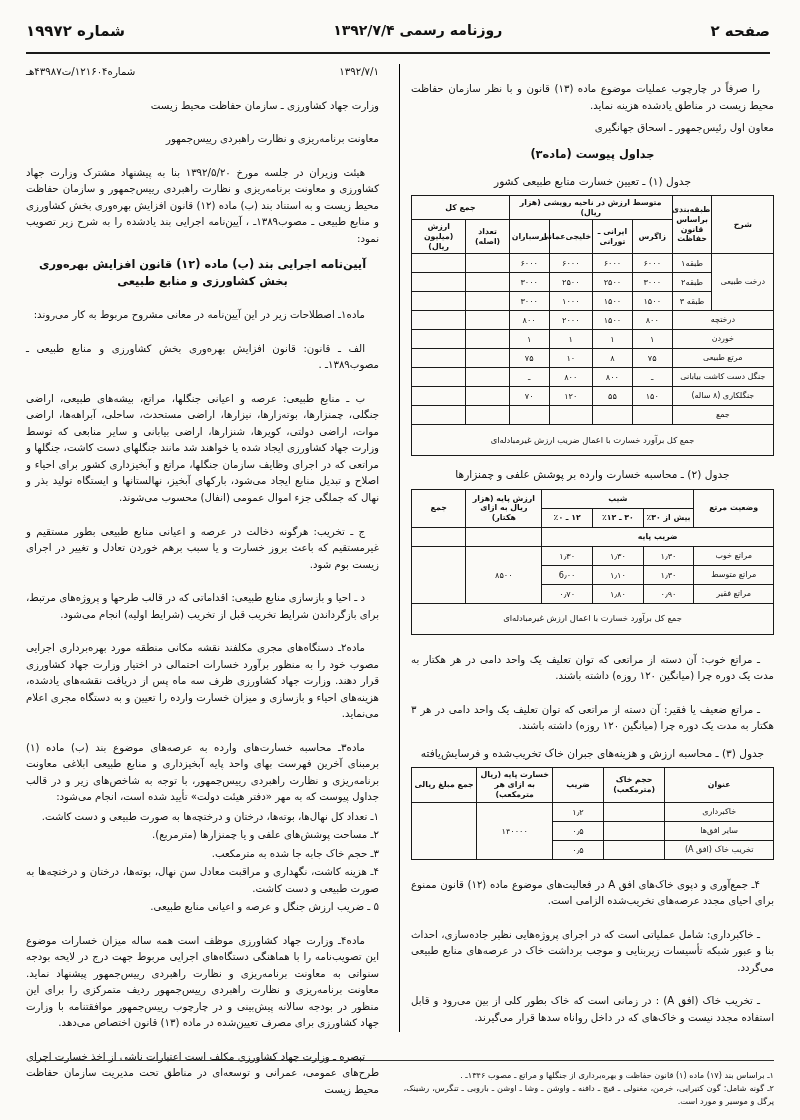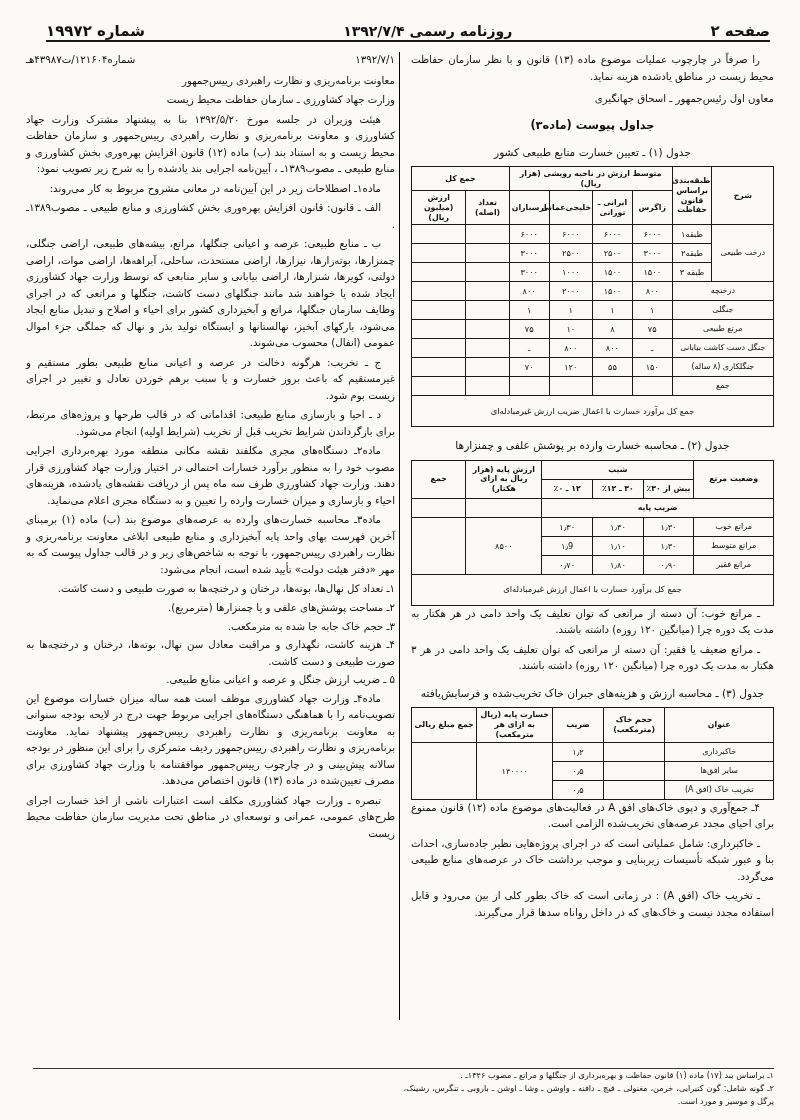--- a/index.html
+++ b/index.html
@@ -11,43 +11,43 @@
     position:relative;
     overflow:hidden;
   }
   .page{
     position:absolute;inset:0;
     padding:22px 26px 14px 26px;
     box-sizing:border-box;
   }
   
   .masthead{
-    display:flex;flex-direction:row-reverse;justify-content:space-between;align-items:center;
+    display:flex;flex-direction:row-reverse;justify-content:space-between;align-items:flex-start;
     border-bottom:2px solid #1a1a1a;
-    padding-bottom:0;
-    margin:0 4px 10px 20px;
+    padding-bottom:12px;
+    margin:0 4px 10px 0;
   }
   .masthead .cell{font-size:15px;font-weight:bold;letter-spacing:.2px;}
   .masthead .center{font-size:14px;font-weight:bold;}
   
   .body-wrap{
     display:flex;flex-direction:row;
     height:968px;
   }
   .col{
     width:50%;
     box-sizing:border-box;
     font-size:10.2px;
     line-height:1.62;
     text-align:justify;
   }
   .col.right{padding-left:11px;}
-  .col.left{padding-right:4px;border-right:1px solid #000;}
-  
-  p{margin:0 0 3px 0;text-indent:14px;}
+  .col.left{padding-right:20px;border-right:1px solid #000;}
+  
+  p{margin:17px 0 3px 0;text-indent:14px;}
   p.noind{text-indent:0;}
   .center{text-align:center;text-indent:0;}
   .sec-title{
     text-align:center;font-weight:bold;font-size:11.4px;
     margin:9px 0 6px 0;line-height:1.5;text-indent:0;
   }
   .tbl-title{
     text-align:center;font-weight:normal;font-size:10.6px;
     margin:10px 0 5px 0;text-indent:0;
   }
@@ -74,21 +74,21 @@
   }
   th{font-weight:bold;font-size:7.8px;}
   .t-head-tall{height:30px;}
   td.rowlab{font-size:8px;}
   td.spanrow{font-size:8.4px;height:26px;font-weight:normal;}
   
   .footnotes{
     position:absolute;
     bottom:12px;right:26px;left:33px;
     border-top:1px solid #333;
-    padding-top:0;
+    padding-top:8px;
     font-size:8.2px;
     line-height:1.5;
     text-align:justify;
   }
   .footnotes div{margin-bottom:1px;}
   .fn-col{width:50%;}
   .list-line{text-indent:0;margin:0 0 2px 0;}
 </style>
 </head>
 <body>
@@ -170,21 +170,21 @@
           <tr>
             <td class="rowlab" colspan="2">درختچه</td>
             <td>۸۰۰</td>
             <td>۱۵۰۰</td>
             <td>۲۰۰۰</td>
             <td>۸۰۰</td>
             <td></td>
             <td></td>
           </tr>
           <tr>
-            <td class="rowlab" colspan="2">جنگلی</td>
+            <td class="rowlab" colspan="2">خوردن</td>
             <td>۱</td>
             <td>۱</td>
             <td>۱</td>
             <td>۱</td>
             <td></td>
             <td></td>
           </tr>
           <tr>
             <td class="rowlab" colspan="2">مرتع طبیعی</td>
             <td>۷۵</td>
@@ -261,21 +261,21 @@
             <td>۱٫۳۰</td>
             <td>۱٫۳۰</td>
             <td>۱٫۳۰</td>
             <td rowspan="3">۸۵۰۰</td>
             <td rowspan="3"></td>
           </tr>
           <tr>
             <td class="rowlab">مراتع متوسط</td>
             <td>۱٫۳۰</td>
             <td>۱٫۱۰</td>
-            <td>۱٫9</td>
+            <td>6٫۰۰</td>
           </tr>
           <tr>
             <td class="rowlab">مراتع فقیر</td>
             <td>۰٫۹۰</td>
             <td>۱٫۸۰</td>
             <td>۰٫۷۰</td>
           </tr>
           <tr>
             <td class="spanrow" colspan="6">جمع کل برآورد خسارت با اعمال ارزش غیرمبادله‌ای</td>
           </tr>
@@ -327,24 +327,25 @@
       <p>۴ـ جمع‌آوری و دپوی خاک‌های افق A در فعالیت‌های موضوع ماده (۱۲) قانون ممنوع برای احیای مجدد عرصه‌های تخریب‌شده الزامی است.</p>
       <p>ـ خاکبرداری: شامل عملیاتی است که در اجرای پروژه‌هایی نظیر جاده‌سازی، احداث بنا و عبور شبکه تأسیسات زیربنایی و موجب برداشت خاک در عرصه‌های منابع طبیعی می‌گردد.</p>
       <p>ـ تخریب خاک (افق A) : در زمانی است که خاک بطور کلی از بین می‌رود و قابل استفاده مجدد نیست و خاک‌های که در داخل رواناه سدها قرار می‌گیرند.</p>
     </div>
 
     <div class="col left">
       <div class="docnum">
         <span>شماره۱۲۱۶۰۴/ت۴۳۹۸۷هـ</span>
         <span>۱۳۹۲/۷/۱</span>
       </div>
+      <p class="noind">وزارت جهاد کشاورزی ـ سازمان حفاظت محیط زیست</p>
       <p class="noind">معاونت برنامه‌ریزی و نظارت راهبردی رییس‌جمهور</p>
-      <p class="noind">وزارت جهاد کشاورزی ـ سازمان حفاظت محیط زیست</p>
       <p>هیئت وزیران در جلسه مورخ ۱۳۹۲/۵/۲۰ بنا به پیشنهاد مشترک وزارت جهاد کشاورزی و معاونت برنامه‌ریزی و نظارت راهبردی رییس‌جمهور و سازمان حفاظت محیط زیست و به استناد بند (ب) ماده (۱۲) قانون افزایش بهره‌وری بخش کشاورزی و منابع طبیعی ـ مصوب۱۳۸۹ـ ، آیین‌نامه اجرایی بند یادشده را به شرح زیر تصویب نمود:</p>
 
+      <div class="sec-title">آیین‌نامه اجرایی بند (ب) ماده (۱۲) قانون افزایش بهره‌وری بخش کشاورزی و منابع طبیعی</div>
 
       <p>ماده۱ـ اصطلاحات زیر در این آیین‌نامه در معانی مشروح مربوط به کار می‌روند:</p>
       <p>الف ـ قانون: قانون افزایش بهره‌وری بخش کشاورزی و منابع طبیعی ـ مصوب۱۳۸۹ـ .</p>
       <p>ب ـ منابع طبیعی: عرصه و اعیانی جنگلها، مراتع، بیشه‌های طبیعی، اراضی جنگلی، چمنزارها، بوته‌زارها، نیزارها، اراضی مستحدث، ساحلی، آبراهه‌ها، اراضی موات، اراضی دولتی، کویرها، شنزارها، اراضی بیابانی و سایر منابعی که توسط وزارت جهاد کشاورزی ایجاد شده یا خواهند شد مانند جنگلهای دست کاشت، جنگلها و مراتعی که در اجرای وظایف سازمان جنگلها، مراتع و آبخیزداری کشور برای احیاء و اصلاح و تبدیل منابع ایجاد می‌شود، بارکهای آبخیز، نهالستانها و ایستگاه تولید بذر و نهال که جملگی جزء اموال عمومی (انفال) محسوب می‌شوند.</p>
       <p>ج ـ تخریب: هرگونه دخالت در عرصه و اعیانی منابع طبیعی بطور مستقیم و غیرمستقیم که باعث بروز خسارت و یا سبب برهم خوردن تعادل و تغییر در اجرای زیست بوم شود.</p>
       <p>د ـ احیا و بازسازی منابع طبیعی: اقداماتی که در قالب طرحها و پروژه‌های مرتبط، برای بازگرداندن شرایط تخریب قبل از تخریب (شرایط اولیه) انجام می‌شود.</p>
       <p>ماده۲ـ دستگاه‌های مجری مکلفند نقشه مکانی منطقه مورد بهره‌برداری اجرایی مصوب خود را به منظور برآورد خسارات احتمالی در اختیار وزارت جهاد کشاورزی قرار دهند. وزارت جهاد کشاورزی ظرف سه ماه پس از دریافت نقشه‌های یادشده، هزینه‌های احیاء و بازسازی و میزان خسارت وارده را تعیین و به دستگاه مجری اعلام می‌نماید.</p>
       <p>ماده۳ـ محاسبه خسارت‌های وارده به عرصه‌های موضوع بند (ب) ماده (۱) برمبنای آخرین فهرست بهای واحد پایه آبخیزداری و منابع طبیعی ابلاغی معاونت برنامه‌ریزی و نظارت راهبردی رییس‌جمهور، با توجه به شاخص‌های زیر و در قالب جداول پیوست که به مهر «دفتر هیئت دولت» تأیید شده است، انجام می‌شود:</p>
       <p class="list-line">۱ـ تعداد کل نهال‌ها، بوته‌ها، درختان و درختچه‌ها به صورت طبیعی و دست کاشت.</p>
       <p class="list-line">۲ـ مساحت پوشش‌های علفی و یا چمنزارها (مترمربع).</p>

